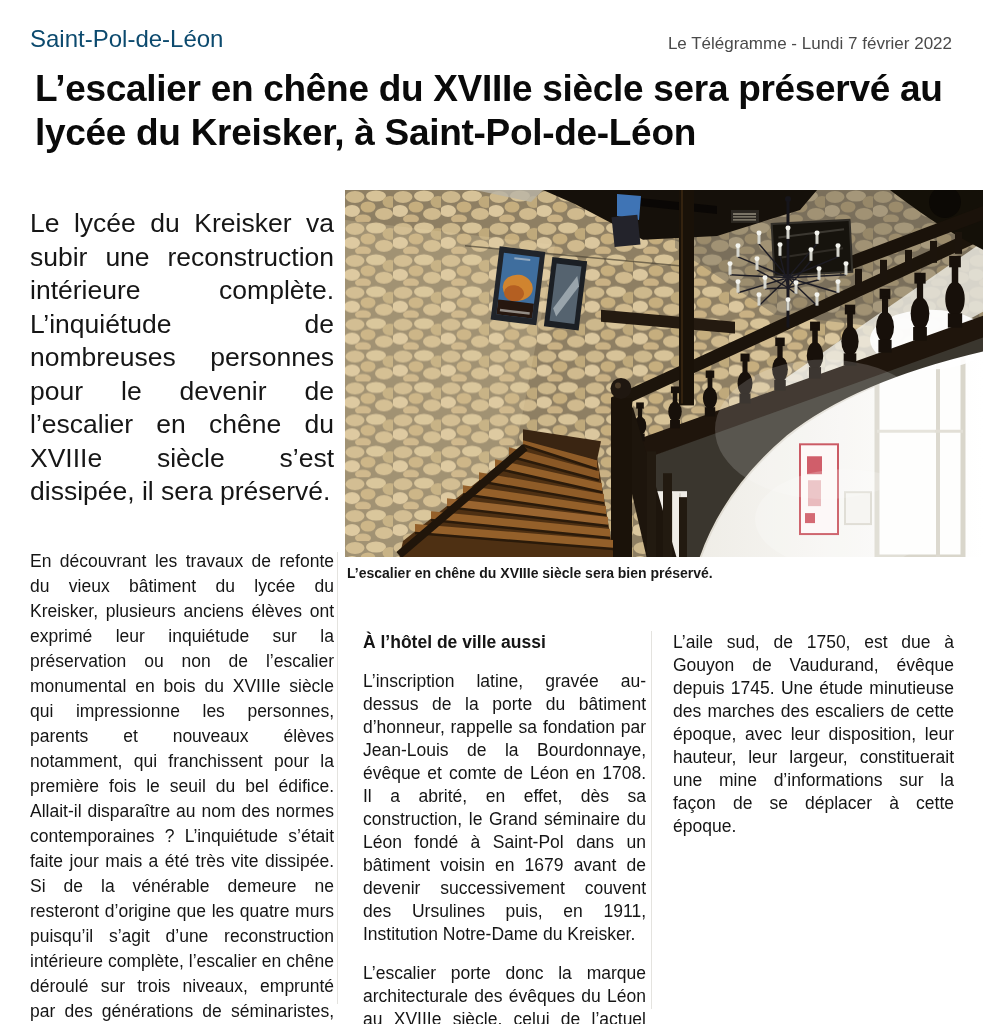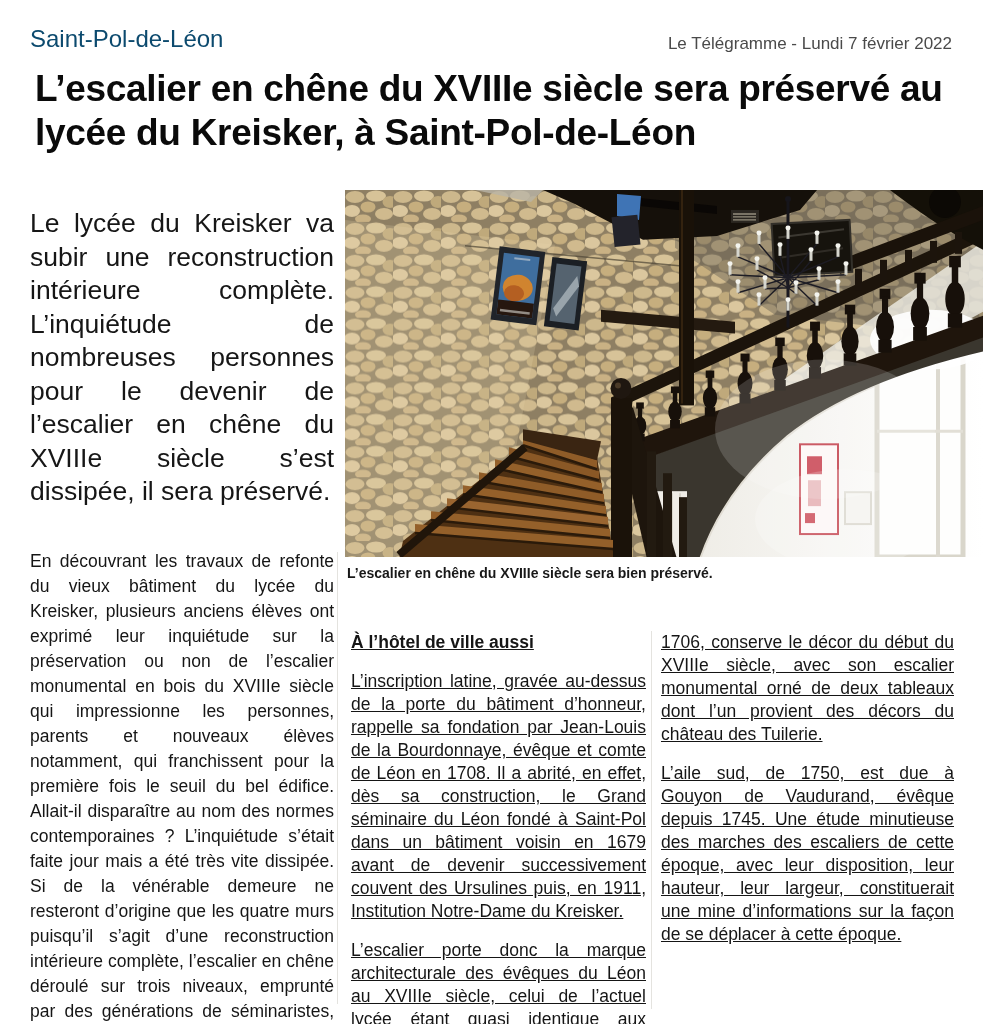--- a/index.html
+++ b/index.html
@@ -16,21 +16,21 @@
     font-size:26.5px;line-height:33.5px;text-align:justify;color:#161616;margin-top:24px;}
   .body-left{position:absolute;left:30px;top:549px;width:304px;
     font-size:17.5px;line-height:25px;text-align:justify;}
   .photo-wrap{position:absolute;left:345px;top:190px;width:638px;height:367px;}
   .photo-wrap svg{display:block;width:100%;height:100%;}
   .caption{position:absolute;left:347px;top:565px;width:632px;
     font-size:14px;font-weight:700;color:#181818;}
   .col{font-size:17.5px;line-height:23px;text-align:justify;}
   .col-mid{position:absolute;left:347px;top:631px;width:299px;}
   .col-right{position:absolute;left:657px;top:631px;width:297px;}
-  .col p{margin:0 0 16px 4px;text-decoration:underline;}
+  .col p{margin:0 0 16px 16px;}
   .subhead{font-weight:700;}
   .vrule{position:absolute;width:1px;background:#e4e3df;}
   #rule1{left:337px;top:552px;height:452px;}
   #rule2{left:651px;top:631px;height:378px;}
 </style>
 </head>
 <body>
 
 <div class="section-label">Saint-Pol-de-Léon</div>
 <div class="edition">Le Télégramme - Lundi 7 février 2022</div>
@@ -227,15 +227,14 @@
 <div class="vrule" id="rule1"></div>
 <div class="vrule" id="rule2"></div>
 
 <div class="col col-mid">
   <p class="subhead">À l’hôtel de ville aussi</p>
   <p>L’inscription latine, gravée au-dessus de la porte du bâtiment d’honneur, rappelle sa fondation par Jean-Louis de la Bourdonnaye, évêque et comte de Léon en 1708. Il a abrité, en effet, dès sa construction, le Grand séminaire du Léon fondé à Saint-Pol dans un bâtiment voisin en 1679 avant de devenir successivement couvent des Ursulines puis, en 1911, Institution Notre-Dame du Kreisker.</p>
   <p>L’escalier porte donc la marque architecturale des évêques du Léon au XVIIIe siècle, celui de l’actuel lycée étant quasi identique aux escaliers de</p>
 </div>
 
 <div class="col col-right">
-  <p>1706, conserve le décor du début du XVIIIe siècle, avec son escalier monumental orné de deux tableaux dont l’un provient des décors du château des Tuilerie.</p>
   <p>L’aile sud, de 1750, est due à Gouyon de Vaudurand, évêque depuis 1745. Une étude minutieuse des marches des escaliers de cette époque, avec leur disposition, leur hauteur, leur largeur, constituerait une mine d’informations sur la façon de se déplacer à cette époque.</p>
 </div>
 
 </body></html>

